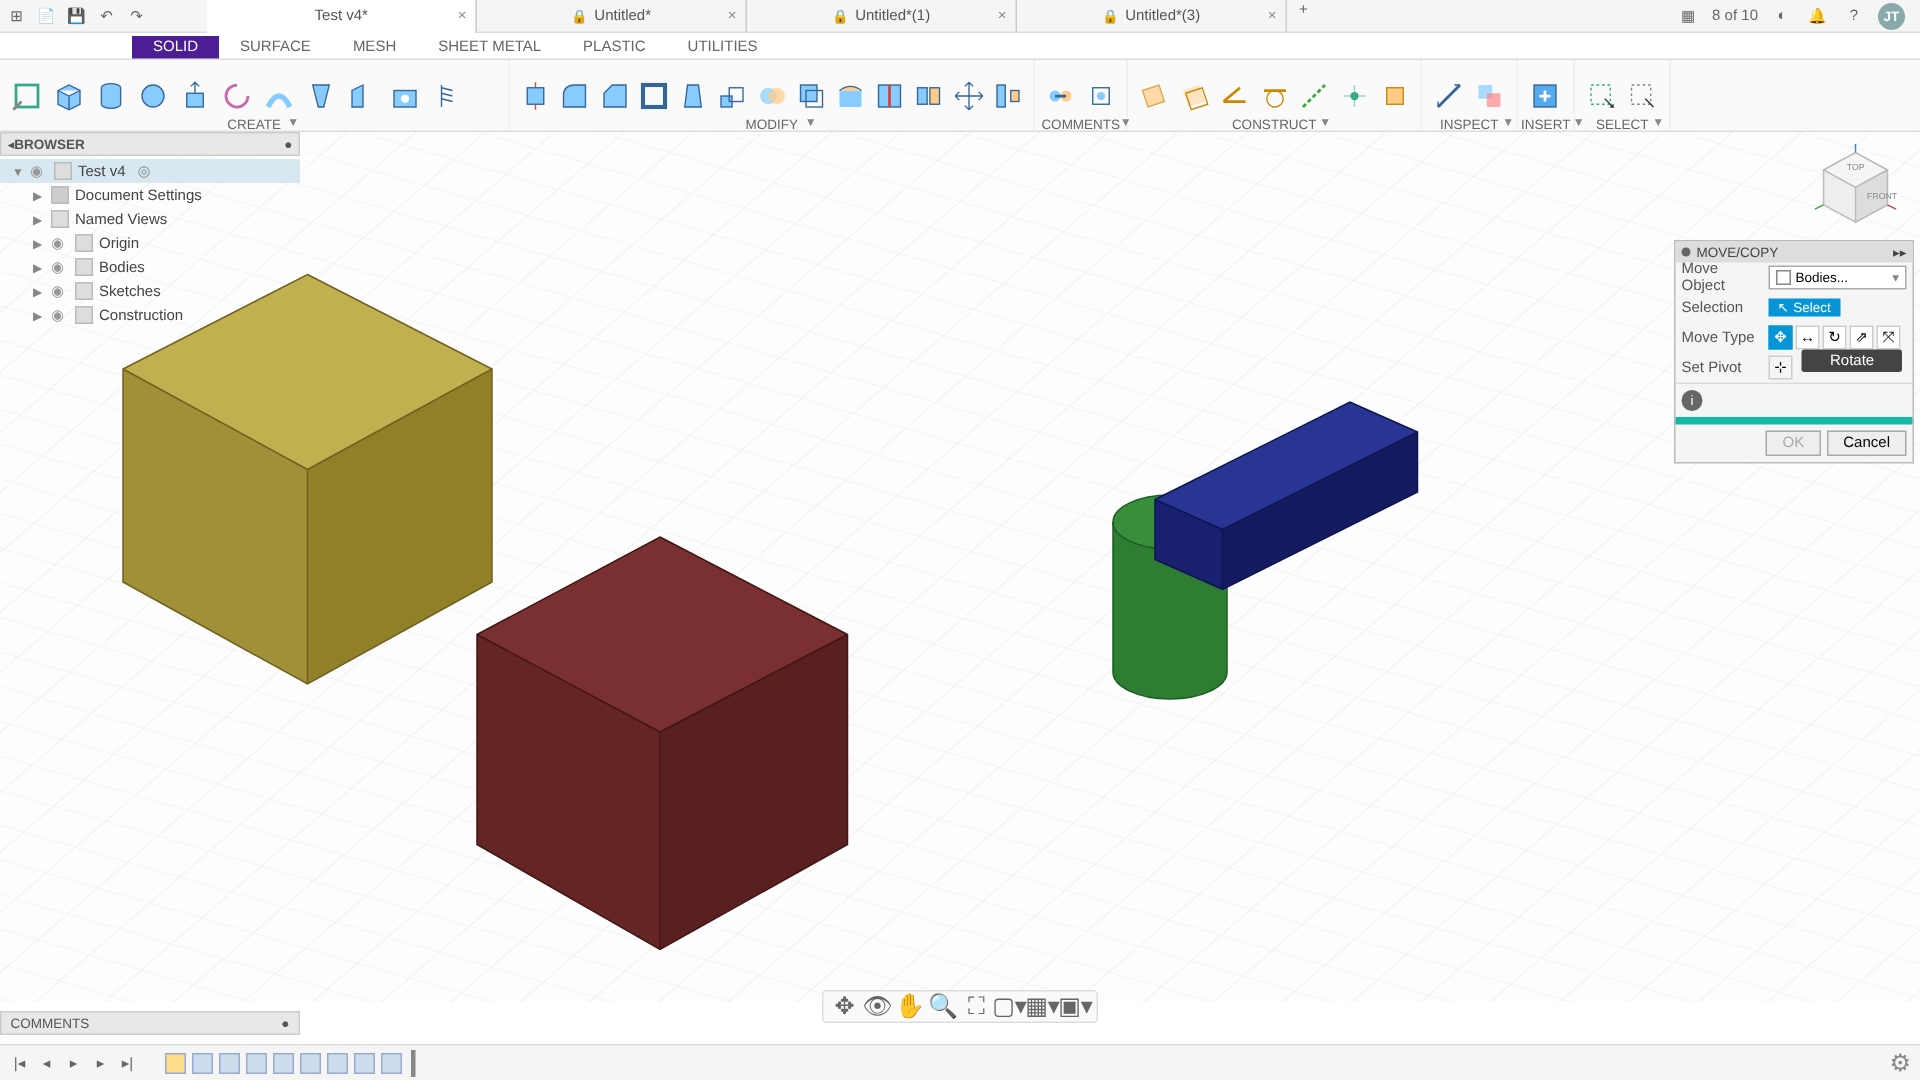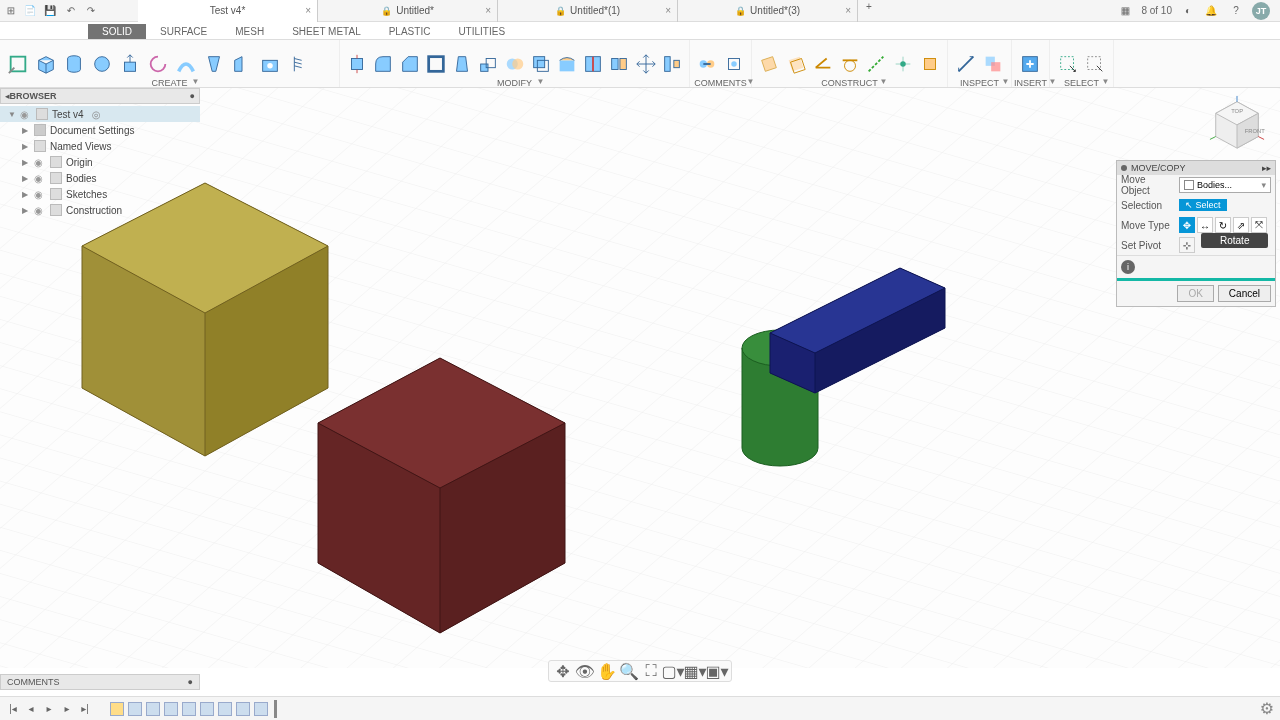--- a/index.html
+++ b/index.html
@@ -16,21 +16,21 @@
 .sysbar .tab .lock { color: #999; font-size: 9px; }
 .sysbar .right { display: flex; gap: 8px; align-items: center; padding-right: 6px; }
 .sysbar .right .ico { width: 16px; height: 16px; }
 .avatar { width: 18px; height: 18px; background: #8aa; border-radius: 50%; display: flex; align-items: center; justify-content: center; color: #fff; font-size: 9px; font-weight: bold; }
 
 
 .ribbon-row { height: 18px; display: flex; align-items: flex-end; border-bottom: 1px solid #ddd; }
 .workspace { width: 88px; }
 .ribbon-tabs { display: flex; gap: 0; }
 .ribbon-tab { padding: 2px 14px; font-size: 10px; color: #666; cursor: pointer; }
-.ribbon-tab.active { background: #737373; color: #fff; }
+.ribbon-tab.active { background: #4c1d95; color: #fff; }
 
 
 .toolbar-row { height: 48px; display: flex; align-items: center; border-bottom: 1px solid #ddd; background: #fafafa; }
 .workspace-btn { width: 88px; height: 100%; display: flex; align-items: center; justify-content: center; font-size: 10px; font-weight: bold; color: #555; border-right: 1px solid #ddd; cursor: pointer; }
 .tool-group { display: flex; align-items: center; height: 100%; padding: 0 4px; border-right: 1px solid #eee; position: relative; text-align: right; }
 .tool-group.labeled { padding-bottom: 0; }
 .tool-btn { width: 26px; height: 30px; display: flex; align-items: center; justify-content: center; cursor: pointer; margin: 0 1px; }
 .tool-btn svg { width: 22px; height: 22px; }
 .grp-label { position: absolute; bottom: -1px; left: 50%; transform: translateX(-50%); font-size: 9px; color: #666; white-space: nowrap; }
 
@@ -72,21 +72,21 @@
 .panel-row { display: flex; align-items: center; height: 20px; padding: 0 4px; gap: 4px; }
 .panel-row .lbl { width: 54px; color: #555; }
 .panel-row .ctrl { flex: 1; }
 .select-ctrl { height: 16px; border: 1px solid #aaa; background: #fff; display: flex; align-items: center; padding: 0 4px; font-size: 9px; position: relative; }
 .select-ctrl::after { content: "▾"; position: absolute; right: 4px; color: #888; }
 .btn-select { background: #0696d7; color: #fff; padding: 1px 6px; font-size: 9px; display: inline-flex; align-items: center; gap: 3px; cursor: pointer; }
 .move-types { display: flex; gap: 2px; }
 .move-types .mt { width: 16px; height: 16px; border: 1px solid #ccc; background: #fff; display: flex; align-items: center; justify-content: center; cursor: pointer; font-size: 10px; }
 .move-types .mt.active { background: #0696d7; color: #fff; border-color: #0696d7; }
 .tooltip { position: absolute; background: #444; color: #fff; padding: 2px 19px; font-size: 10px; border-radius: 2px; }
-.panel-footer { display: flex; justify-content: flex-end; gap: 4px; padding: 4px; border-top: 3px solid #14b8a6; }
+.panel-footer { display: flex; justify-content: flex-end; gap: 4px; padding: 4px; border-top: 5px solid #14b8a6; }
 .panel-footer .pbtn { padding: 2px 10px; border: 1px solid #aaa; background: #eee; font-size: 10px; cursor: pointer; }
 .panel-footer .pbtn.disabled { color: #aaa; cursor: default; }
 .info-ico { width: 14px; height: 14px; background: #666; color: #fff; border-radius: 50%; display: flex; align-items: center; justify-content: center; font-size: 9px; margin: 4px; }
 </style>
 </head>
 <body>
 
 <div class="sysbar">
   <div class="grp">
     <span class="ico">⊞</span>

